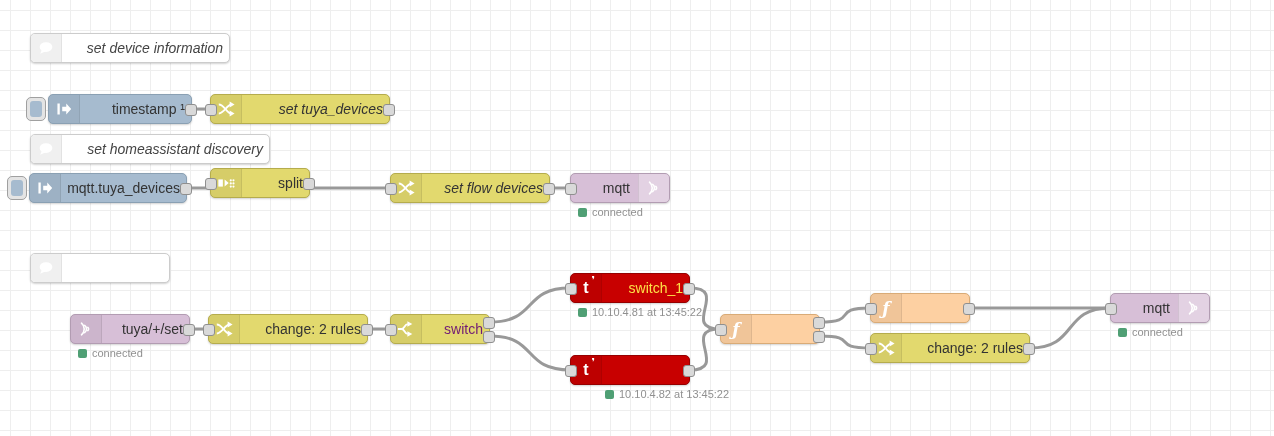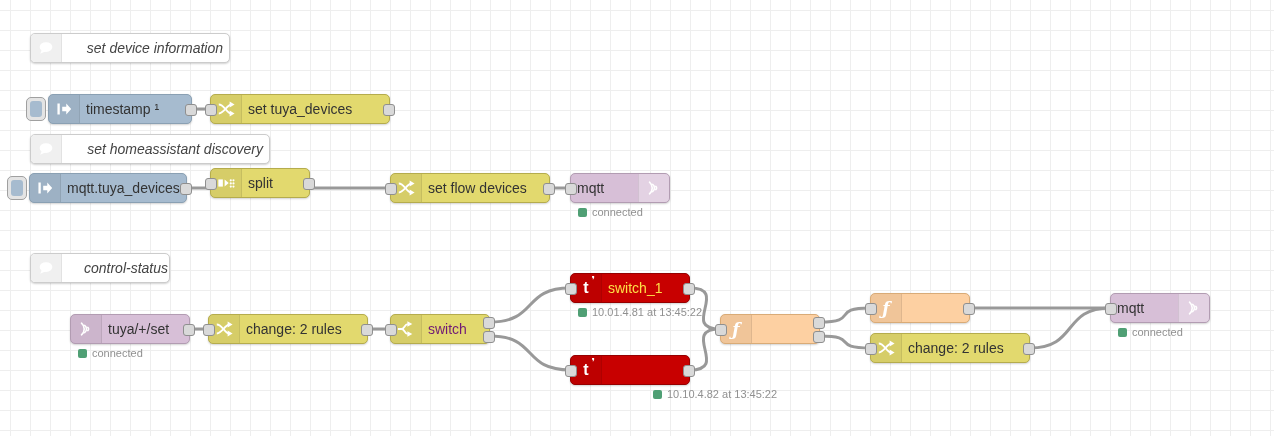--- a/index.html
+++ b/index.html
@@ -33,27 +33,27 @@
     background:rgba(0,0,0,0.05);
     border-right:1px solid rgba(0,0,0,0.08);
     border-radius:4px 0 0 4px;
     overflow:hidden;
   }
   .icon-right .icon-box{
     order:2;border-right:none;border-left:1px solid rgba(0,0,0,0.08);
     border-radius:0 4px 4px 0;background:rgba(255,255,255,0.30);
   }
   .node-label{
-    flex:1;text-align:left;white-space:nowrap;overflow:hidden;
+    flex:1;text-align:right;white-space:nowrap;overflow:hidden;
     padding:0 6px;line-height:28px;
   }
-  .icon-right .node-label{order:1;padding-right:19px;}
+  .icon-right .node-label{order:1;padding-right:8px;}
   .node.comment .icon-box{background:#f0f0f0;border-right:1px solid #e2e2e2;}
   .node.comment .node-label{text-align:right;padding-left:22px;font-style:italic;}
-  .node-label.italic{}
+  .node-label.italic{font-style:italic;}
 
   .port{
     position:absolute;width:10px;height:10px;box-sizing:content-box;
     background:#d9d9d9;border:1px solid #8f8f8f;border-radius:3px;
   }
   .inject-btn{
     position:absolute;left:-23px;top:2px;width:20px;height:24px;
     background:#e4e4e4;border:1px solid #a0a0a0;border-radius:5px;
     box-sizing:border-box;cursor:pointer;
   }
@@ -201,21 +201,20 @@
       <span class="dot" style="background: rgb(79, 159, 116);"></span>
       <span>connected</span>
     </div>
     <div class="node comment" style="left: 30px; top: 253px; width: 140px; background: rgb(255, 255, 255); border-color: rgb(204, 204, 204);">
       <div class="icon-box">
         <svg width="18" height="18" viewBox="0 0 20 20">
           <ellipse cx="10" cy="9" rx="7" ry="5.5" fill="#fff"></ellipse>
           <path d="M5.5 12 L3.5 16.5 L10 13.5 z" fill="#fff"></path>
         </svg>
       </div>
-      <div class="node-label" style="color: rgb(68, 68, 68);">control-status</div>
     </div>
     <div class="node mqtt" style="left: 70px; top: 314px; width: 120px; background: rgb(215, 191, 215); border-color: rgb(178, 156, 178);">
       <div class="icon-box">
         <svg width="18" height="18" viewBox="0 0 20 20" fill="none" stroke="#fff" stroke-width="1.8" stroke-linecap="round">
           <path d="M5 3.5 A 8.5 8.5 0 0 1 5 16.5"></path>
           <path d="M8.5 6 A 5 5 0 0 1 8.5 14"></path>
           <path d="M12 8.2 A 2.3 2.3 0 0 1 12 11.8"></path>
         </svg>
       </div>
       <div class="node-label" style="color: rgb(51, 51, 51);">tuya/+/set</div>
@@ -255,30 +254,30 @@
     <div class="node tuya" style="left: 570px; top: 273px; width: 120px; background: rgb(200, 0, 0); border-color: rgb(150, 0, 0);">
       <div class="icon-box">
         <span class="tuya-t">t<span class="tuya-tick">❜</span></span>
       </div>
       <div class="node-label" style="color: #fde047;">switch_1</div>
       <div class="port" style="left: -6px; top: 9px; background: rgb(217, 217, 217); border-color: rgb(143, 143, 143);"></div>
       <div class="port" style="right: -6px; top: 9px; background: rgb(217, 217, 217); border-color: rgb(143, 143, 143);"></div>
     </div>
     <div class="status" style="left: 578px; top: 306px; color: rgb(144, 144, 144);">
       <span class="dot" style="background: rgb(79, 159, 116);"></span>
-      <span>10.01.4.81 at 13:45:22</span>
+      <span>10.10.4.81 at 13:45:22</span>
     </div>
     <div class="node tuya" style="left: 570px; top: 355px; width: 120px; background: rgb(200, 0, 0); border-color: rgb(150, 0, 0);">
       <div class="icon-box">
         <span class="tuya-t">t<span class="tuya-tick">❜</span></span>
       </div>
       <div class="port" style="left: -6px; top: 9px; background: rgb(217, 217, 217); border-color: rgb(143, 143, 143);"></div>
       <div class="port" style="right: -6px; top: 9px; background: rgb(217, 217, 217); border-color: rgb(143, 143, 143);"></div>
     </div>
-    <div class="status" style="left: 606px; top: 388px; color: rgb(144, 144, 144); padding-left: 47px;">
+    <div class="status" style="left: 558px; top: 388px; color: rgb(144, 144, 144); padding-left: 47px;">
       <span class="dot" style="background: rgb(79, 159, 116);"></span>
       <span>10.10.4.82 at 13:45:22</span>
     </div>
     <div class="node function" style="left: 720px; top: 314px; width: 100px; background: rgb(253, 208, 162); border-color: rgb(217, 171, 119);">
       <div class="icon-box">
         <span class="ficon">ƒ</span>
       </div>
       <div class="node-label" style="color: rgb(51, 51, 51);"></div>
       <div class="port" style="left: -6px; top: 9px; background: rgb(217, 217, 217); border-color: rgb(143, 143, 143);"></div>
       <div class="port" style="right: -6px; top: 2px; background: rgb(217, 217, 217); border-color: rgb(143, 143, 143);"></div>

